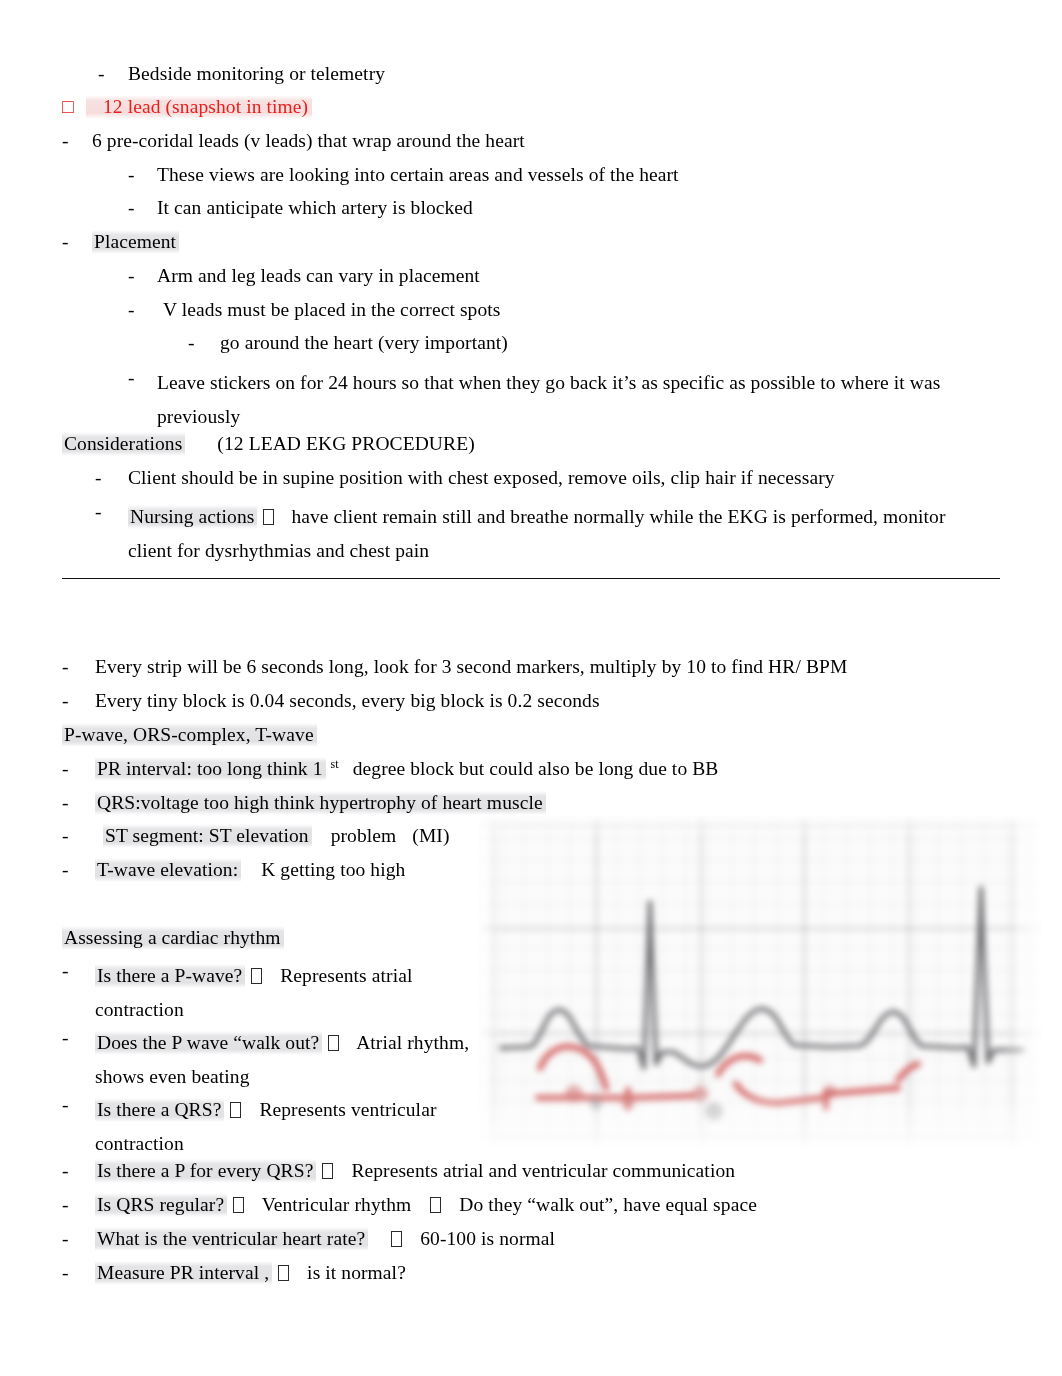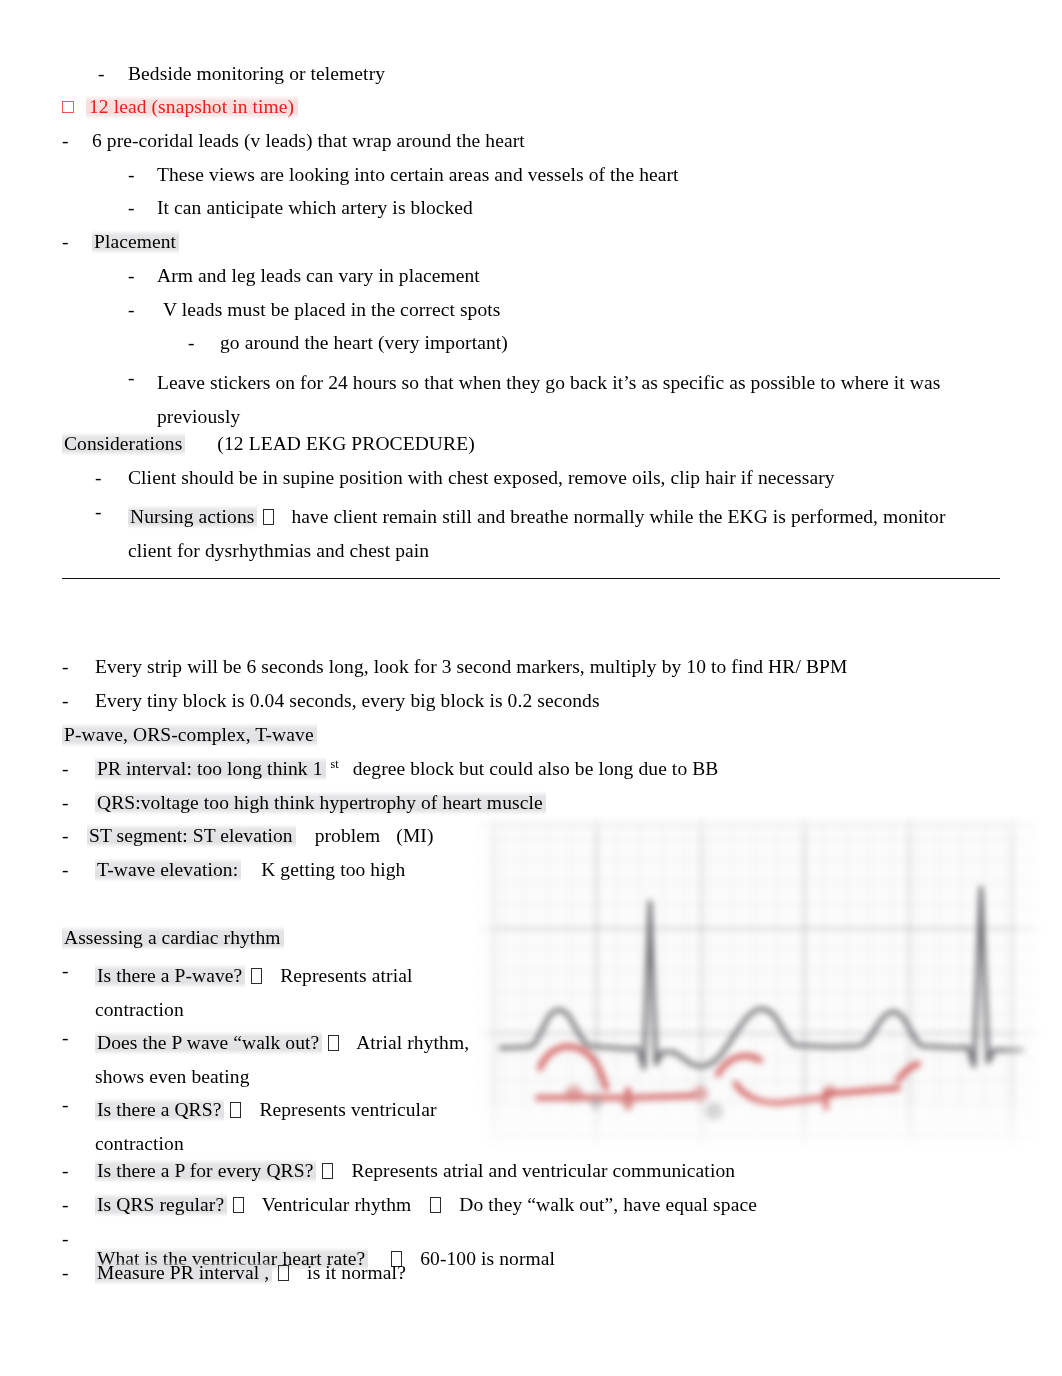--- a/index.html
+++ b/index.html
@@ -45,21 +45,21 @@
                 rgba(226,226,228,0.0) 100%);
     padding: 1px 3px 2px 2px;
     border-radius: 1px;
   }
   .hl-red {
     background: linear-gradient(to bottom,
                 rgba(247,226,226,0.0) 0%,
                 rgba(246,219,219,0.85) 25%,
                 rgba(246,217,217,0.9) 75%,
                 rgba(250,235,235,0.0) 100%);
-    padding: 1px 4px 2px 3px;
+    padding: 1px 4px 2px 17px;
     border-radius: 1px;
   }
 
   .red {
     color: #e8201c;
   }
   .heading {
     color: #3b6298;
     font-size: 30px;
     line-height: 36px;
@@ -230,21 +230,21 @@
     <span style="display:inline-block;width:4px;"></span>
     <span>degree block but could also be long due to BB</span>
   </div>
 
   <span class="dash" style="left:62px; top:791px;">-</span>
   <div class="line" style="left:95px; top:791px;">
     <span class="hl">QRS:voltage too high think hypertrophy of heart muscle</span>
   </div>
 
   <span class="dash" style="left:62px; top:824px;">-</span>
-  <div class="line" style="left:87px; top:824px;">
+  <div class="line" style="left:103px; top:824px;">
     <span class="hl">ST segment: ST elevation</span>
     <span style="display:inline-block;width:9px;"></span>
     <span>problem</span>
     <span style="display:inline-block;width:6px;"></span>
     <span>(MI)</span>
   </div>
 
   <span class="dash" style="left:62px; top:858px;">-</span>
   <div class="line" style="left:95px; top:858px;">
     <span class="hl">T-wave elevation:</span>
@@ -294,21 +294,21 @@
     <span class="glyph-box"></span>
     <span style="display:inline-block;width:7px;"></span>
     <span>Ventricular rhythm</span>
     <span style="display:inline-block;width:8px;"></span>
     <span class="glyph-box"></span>
     <span style="display:inline-block;width:7px;"></span>
     <span>Do they “walk out”, have equal space</span>
   </div>
 
   <span class="dash" style="left:62px; top:1227px;">-</span>
-  <div class="line" style="left:95px; top:1227px;margin-top:20px;">
+  <div class="line" style="left:95px; top:1227px;">
     <span class="hl">What is the ventricular heart rate?</span>
     <span style="display:inline-block;width:12px;"></span>
     <span class="glyph-box"></span>
     <span style="display:inline-block;width:7px;"></span>
     <span>60-100 is normal</span>
   </div>
 
   <span class="dash" style="left:62px; top:1261px;">-</span>
   <div class="line" style="left:95px; top:1261px;">
     <span class="hl">Measure PR interval ,</span>

